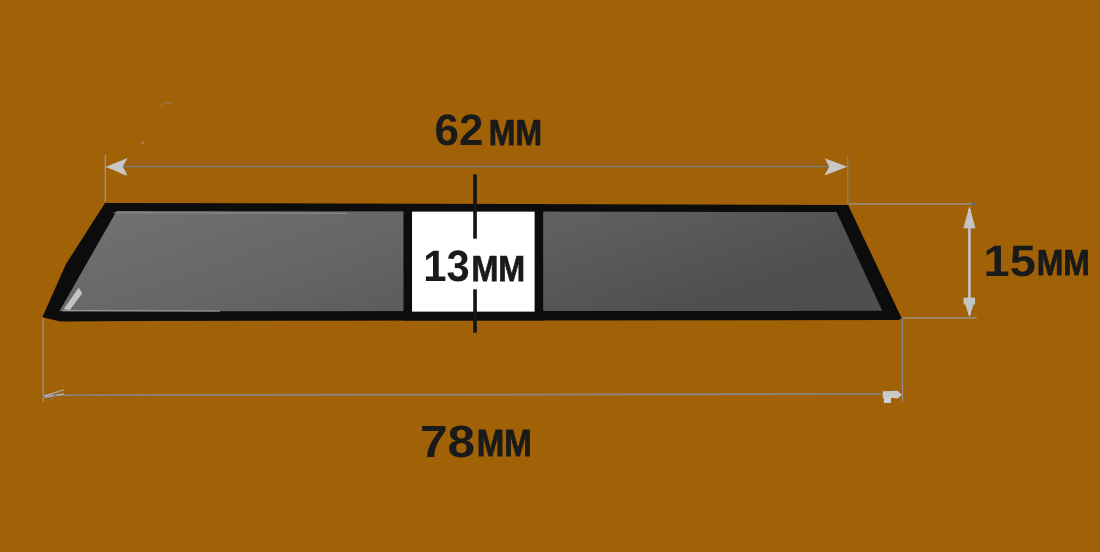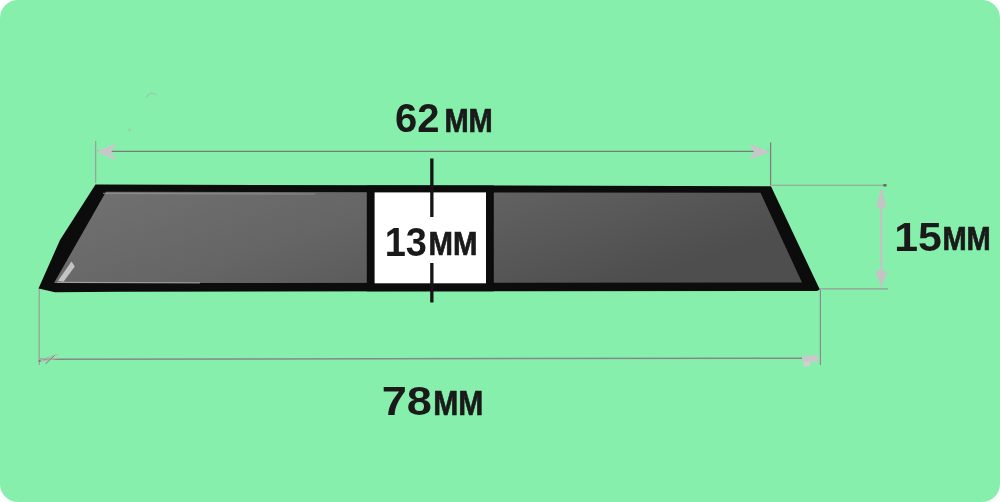--- a/index.html
+++ b/index.html
@@ -1,16 +1,16 @@
 <!DOCTYPE html>
 <html><head>
 <meta charset="utf-8">
 <style>
   html,body{margin:0;padding:0;background:#ffffff;}
-  #stage{position:relative;width:1000px;height:502px;background:#86efac;overflow:hidden;border-radius:18px;}
+  #stage{position:relative;width:1000px;height:502px;background:#a16207;overflow:hidden;}
   svg text{font-family:"Liberation Sans",sans-serif;font-weight:bold;fill:#1a1a1a;}
 </style>
 </head>
 <body>
 <div id="stage">
 <svg width="1000" height="502" viewBox="0 0 1000 502" xmlns="http://www.w3.org/2000/svg">
   <defs>
     <linearGradient id="g" x1="0" y1="0" x2="1" y2="0.35">
       <stop offset="0" stop-color="#727272"></stop>
       <stop offset="0.45" stop-color="#656565"></stop>

